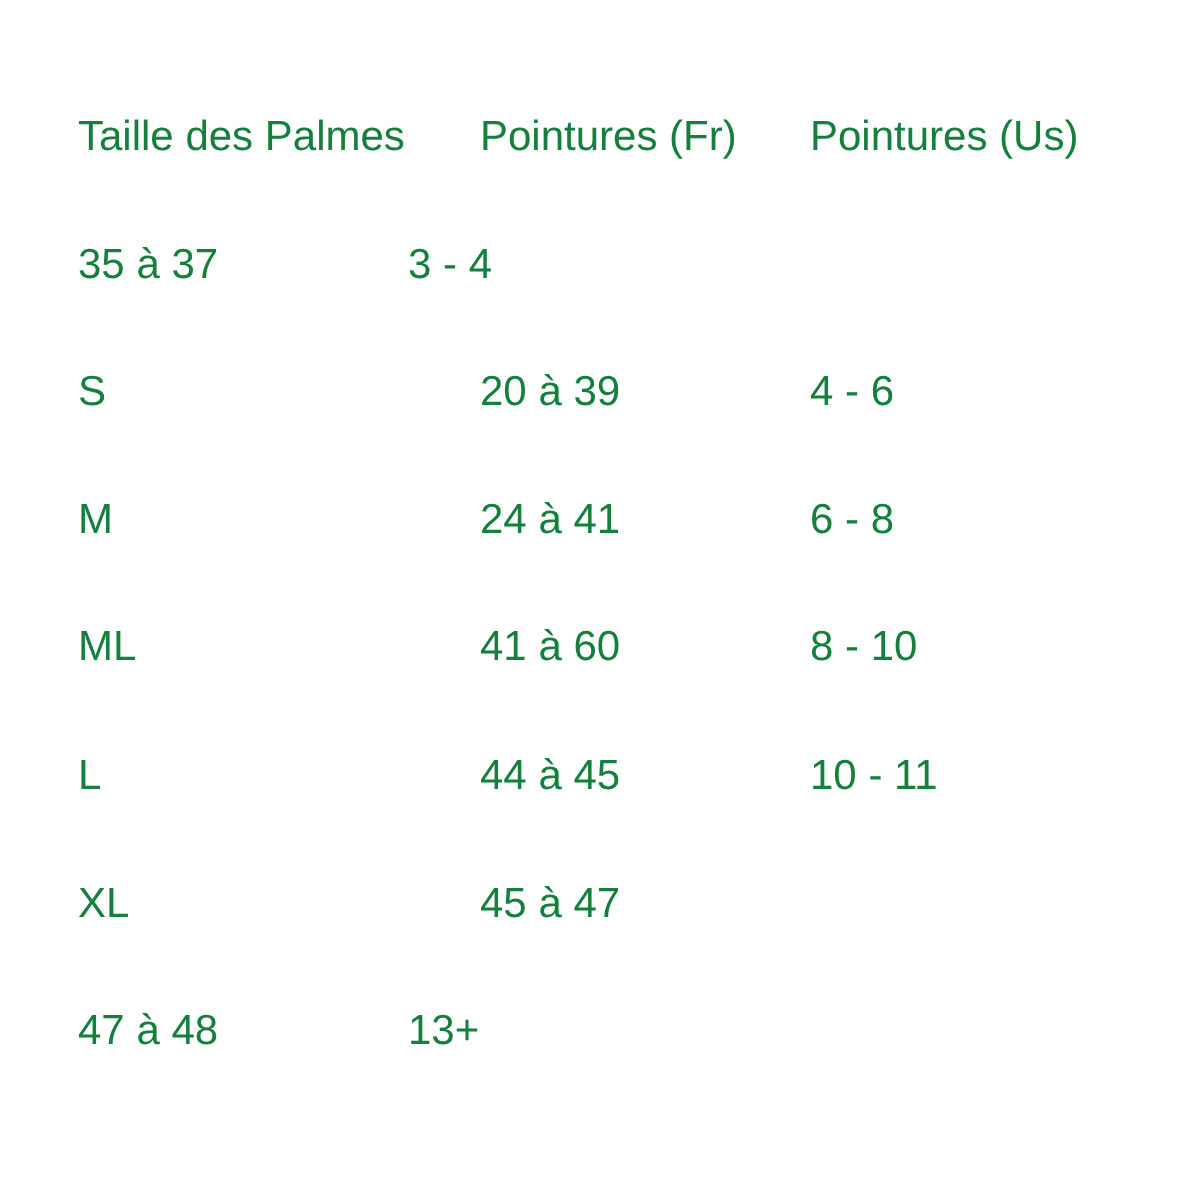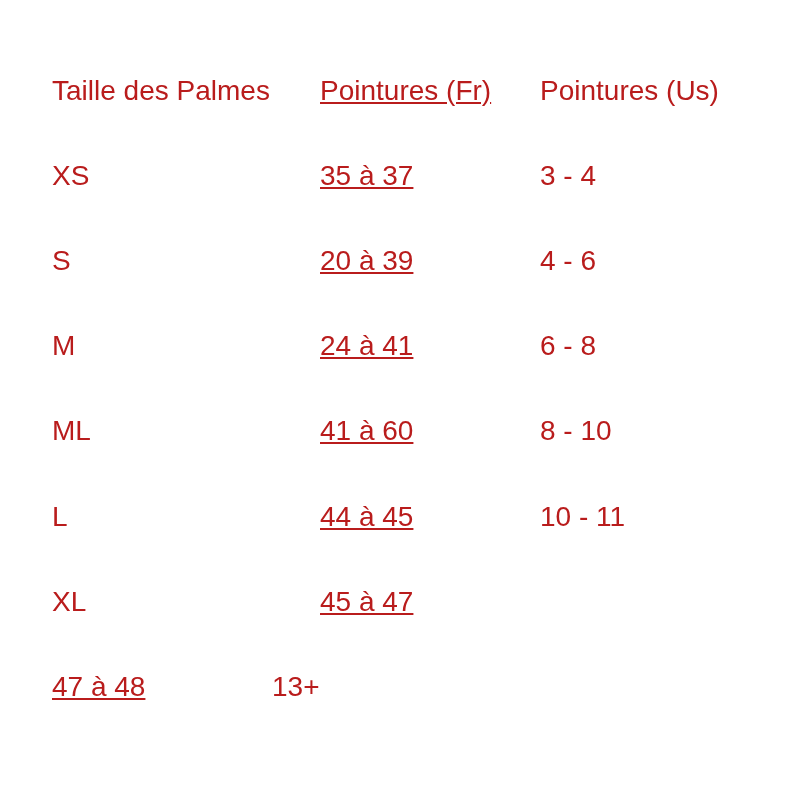--- a/index.html
+++ b/index.html
@@ -24,36 +24,35 @@
   }
   .row {
     display: flex;
     height: 85.2px;
     align-items: center;
   }
   .cell {
     white-space: nowrap;
   }
   .col-size { width: 268px; }
-  .col-fr   { width: 220px; text-decoration: underline; }
+  .col-fr   { width: 220px; }
   .col-us   { width: 240px; }
 </style>
 </head>
 <body style="background: rgb(255, 255, 255);">
 
-<div class="size-table" style="color: #b91c1c;">
+<div class="size-table" style="color: #15803d;">
 
   <div class="row">
     <div class="cell col-size">Taille des Palmes</div>
     <div class="cell col-fr">Pointures (Fr)</div>
     <div class="cell col-us">Pointures (Us)</div>
   </div>
 
   <div class="row">
-    <div class="cell col-size">XS</div>
     <div class="cell col-fr">35 à 37</div>
     <div class="cell col-us">3 - 4</div>
   </div>
 
   <div class="row">
     <div class="cell col-size">S</div>
     <div class="cell col-fr">20 à 39</div>
     <div class="cell col-us">4 - 6</div>
   </div>
 

